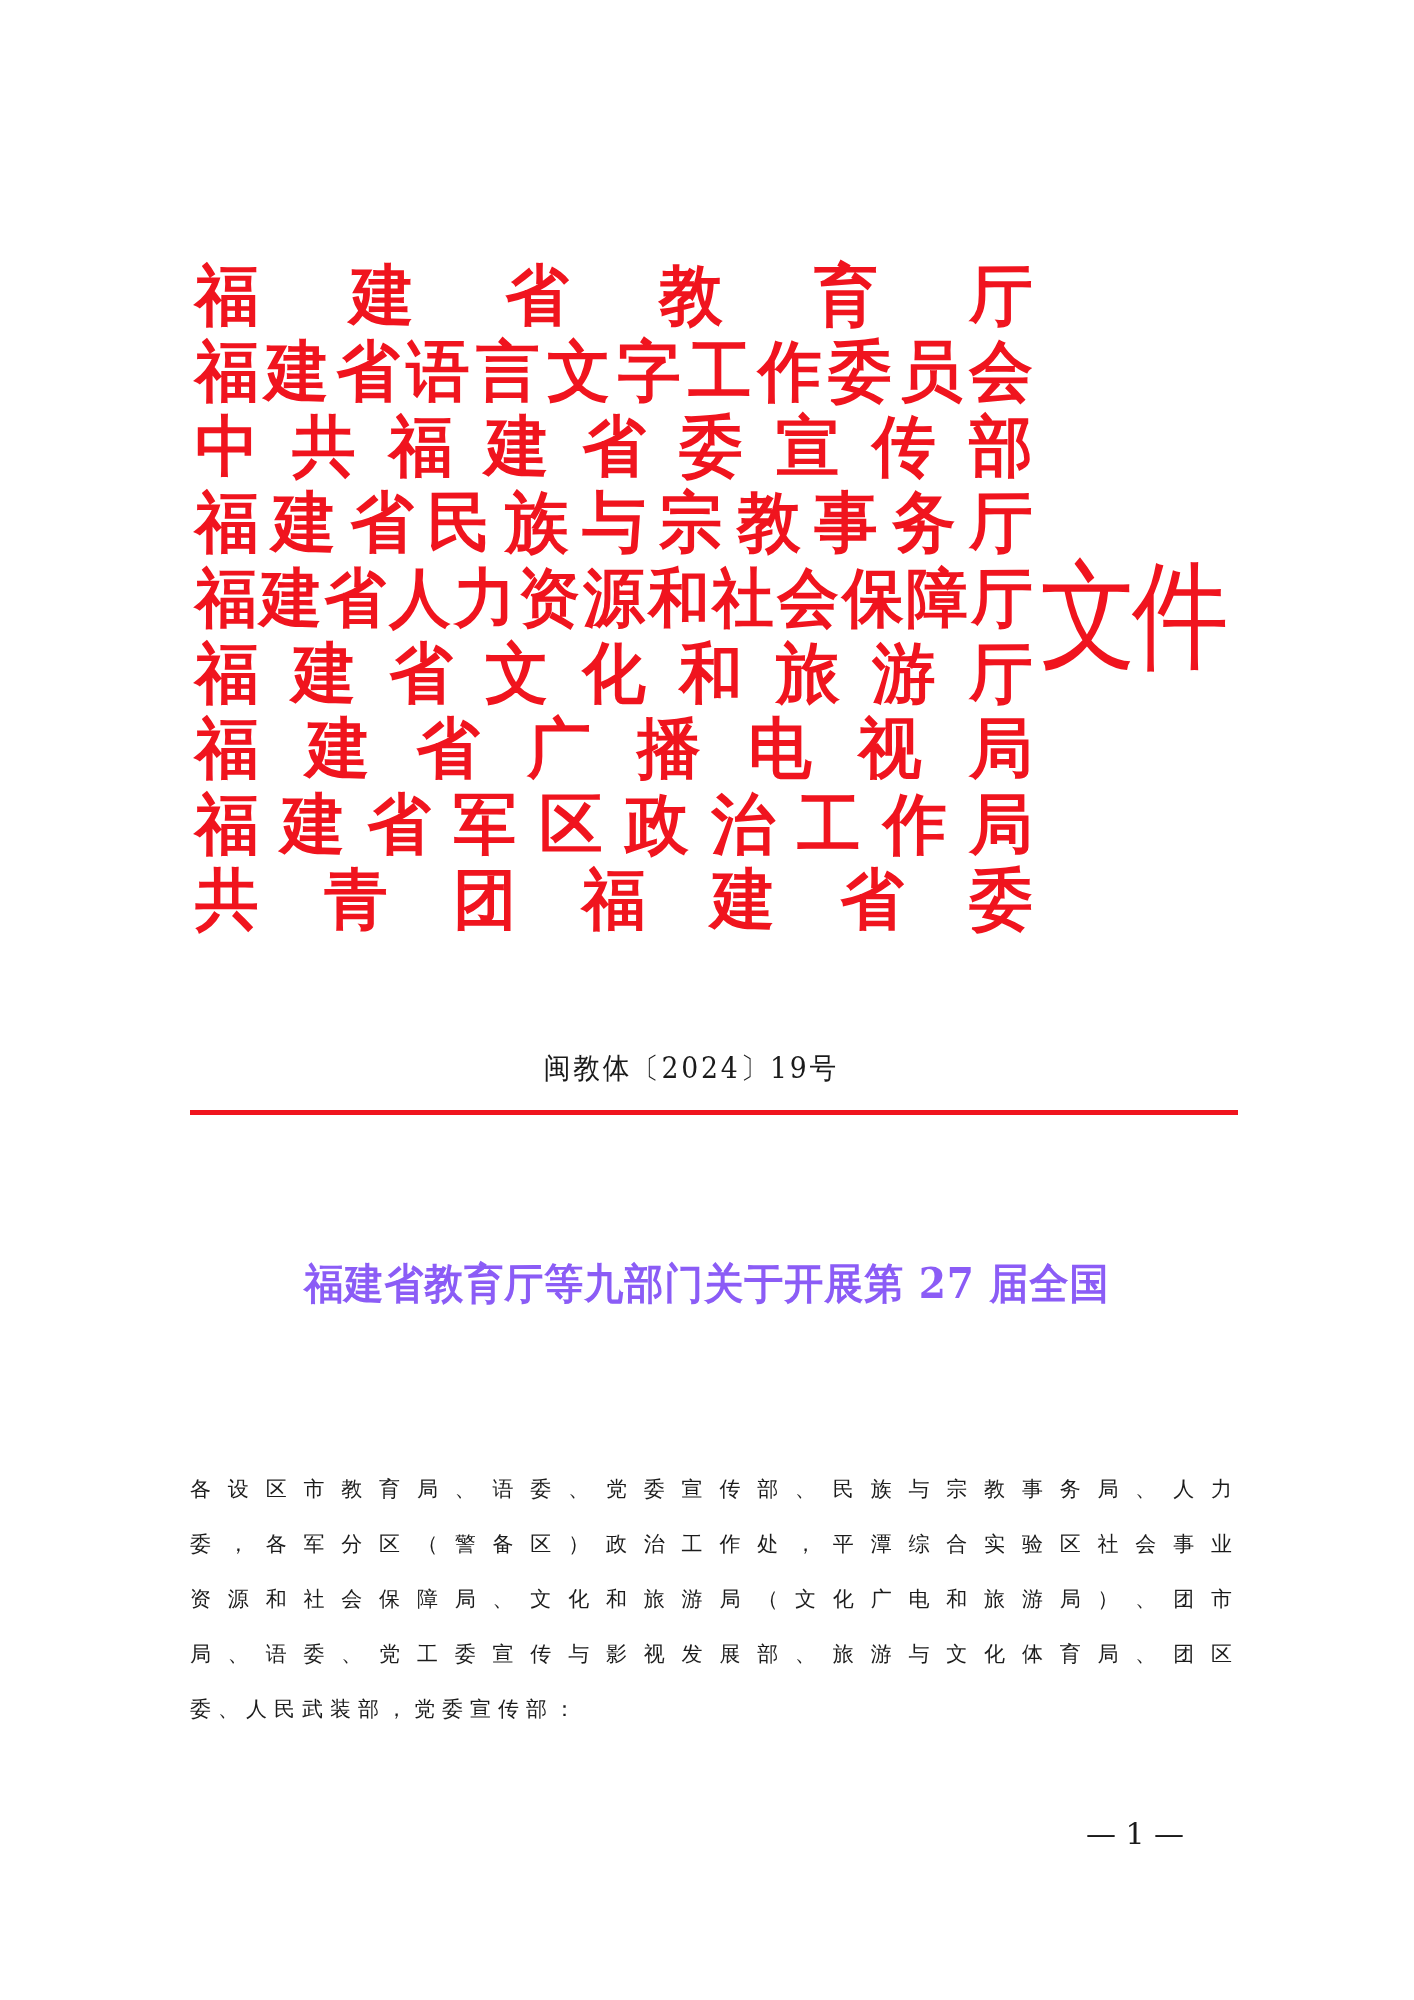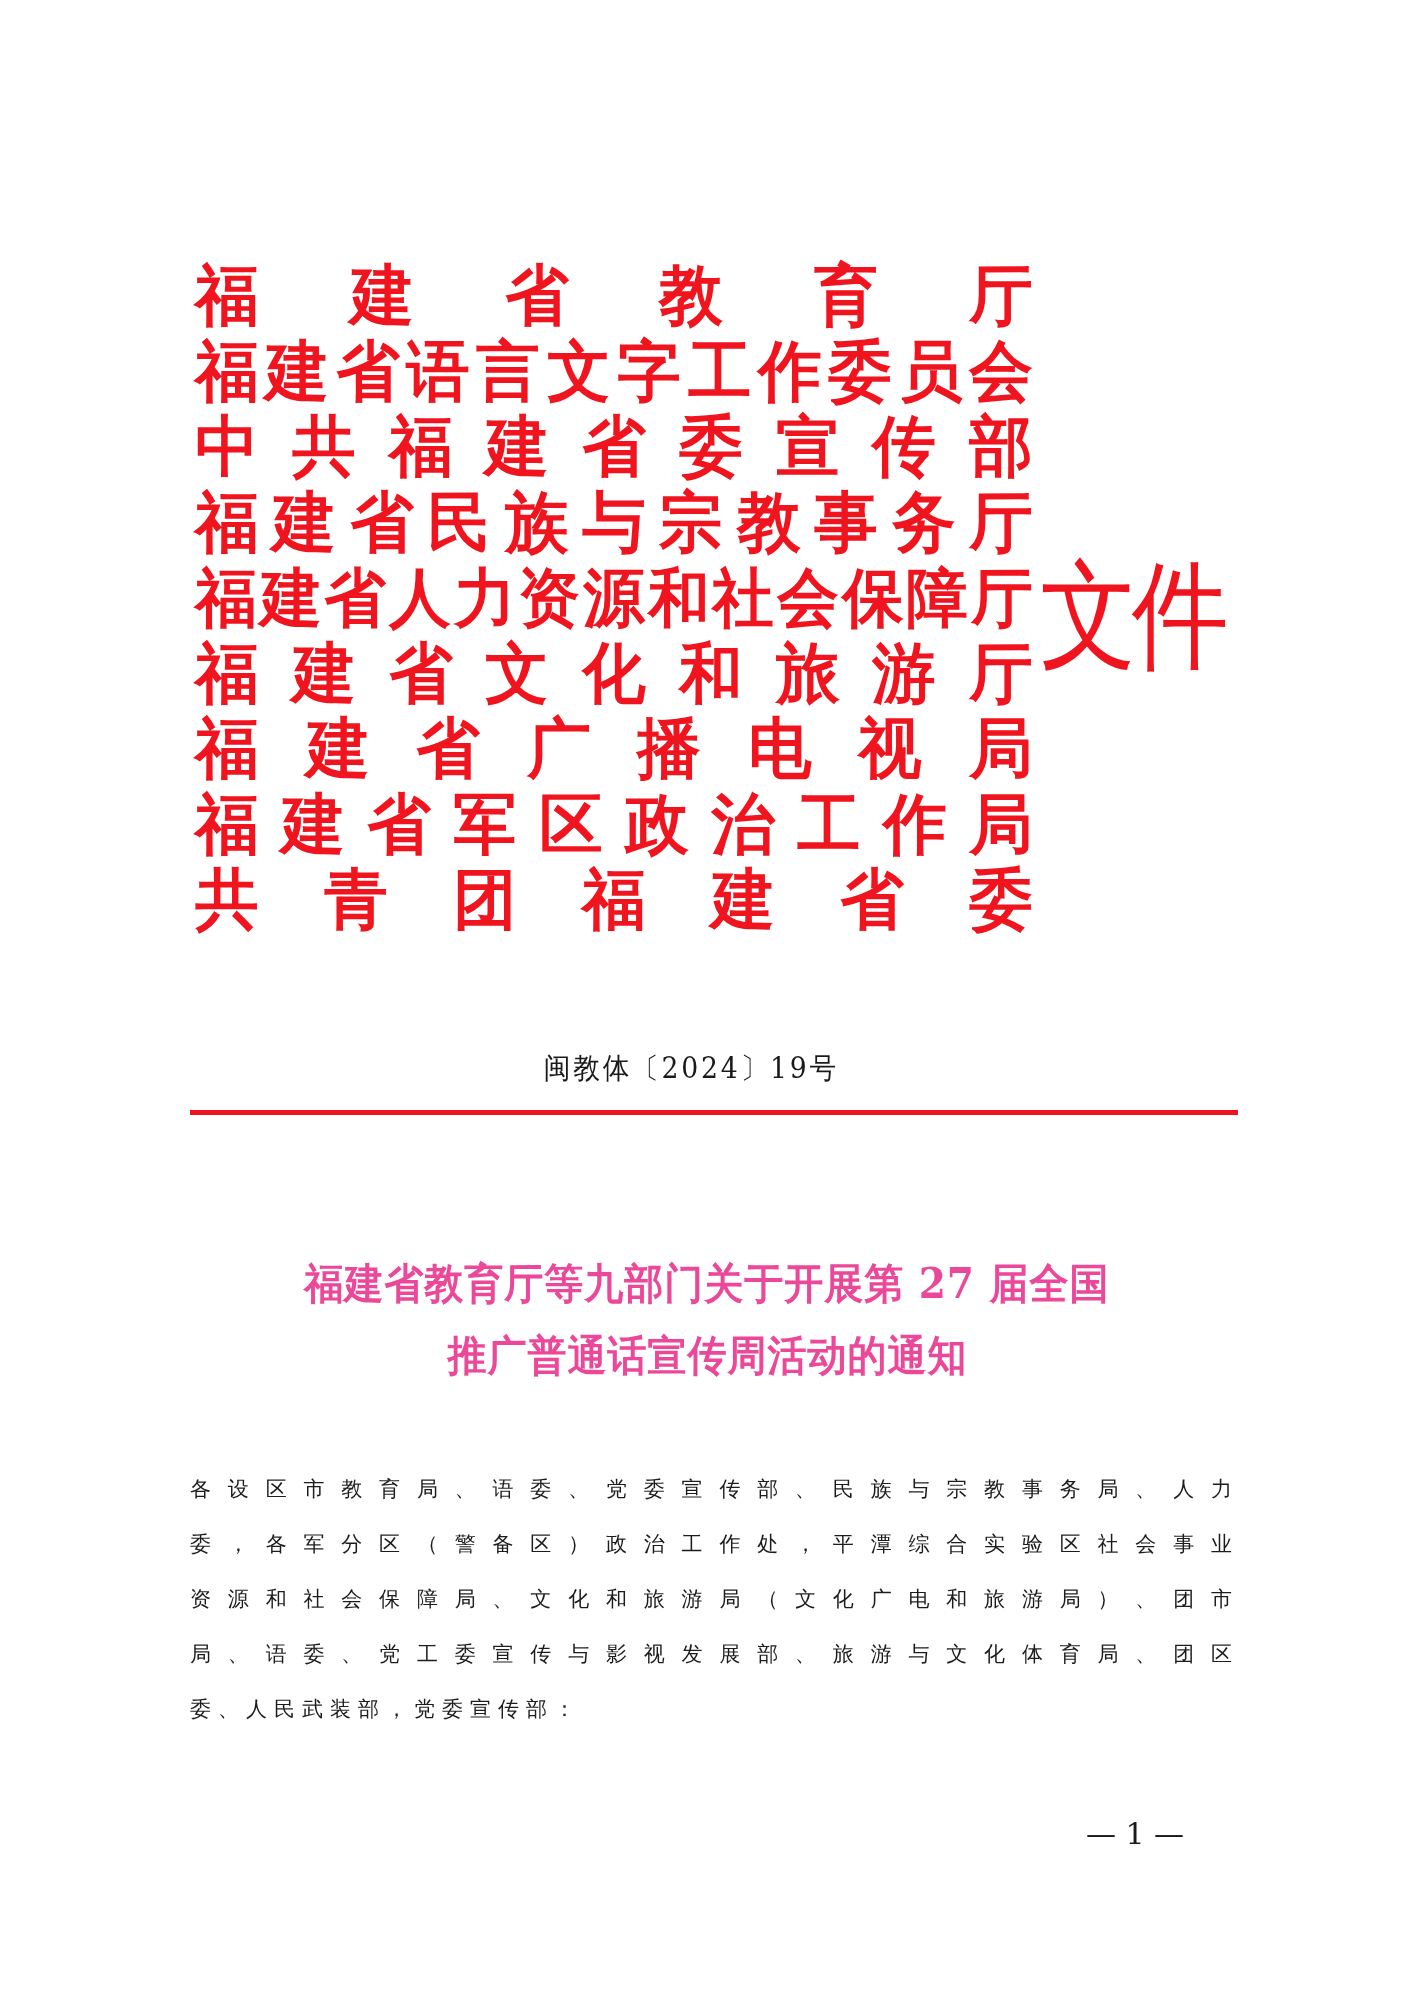--- a/index.html
+++ b/index.html
@@ -87,21 +87,21 @@
     }
     .title {
       position: absolute;
       left: 0;
       width: 1414px;
       top: 1248px;
       text-align: center;
       font-family: "DejaVu Serif", "Liberation Serif", serif;
       font-weight: bold;
       font-size: 42px;
-      color: #ec4899;
+      color: #8b5cf6;
       line-height: 72px;
     }
     .title .tline {
       display: block;
       white-space: nowrap;
       letter-spacing: 1px;
     }
     .title .tline .inner {
       display: inline-block;
       transform: scaleX(0.93);
@@ -257,21 +257,20 @@
   <div class="doc-suffix">文件</div>
 
   <div class="doc-number">
     <span class="inner">闽教体〔2024〕19号</span>
   </div>
 
   <div class="red-rule"></div>
 
   <div class="title">
     <span class="tline"><span class="inner">福建省教育厅等九部门关于开展第 27 届全国</span></span>
-    <span class="tline"><span class="inner">推广普通话宣传周活动的通知</span></span>
   </div>
 
   <div class="body-text">
     <span class="bline">各设区市教育局、语委、党委宣传部、民族与宗教事务局、人力</span>
     <span class="bline">委，各军分区（警备区）政治工作处，平潭综合实验区社会事业</span>
     <span class="bline">资源和社会保障局、文化和旅游局（文化广电和旅游局）、团市</span>
     <span class="bline">局、语委、党工委宣传与影视发展部、旅游与文化体育局、团区</span>
     <span class="bline last">委、人民武装部，党委宣传部：</span>
   </div>
 

